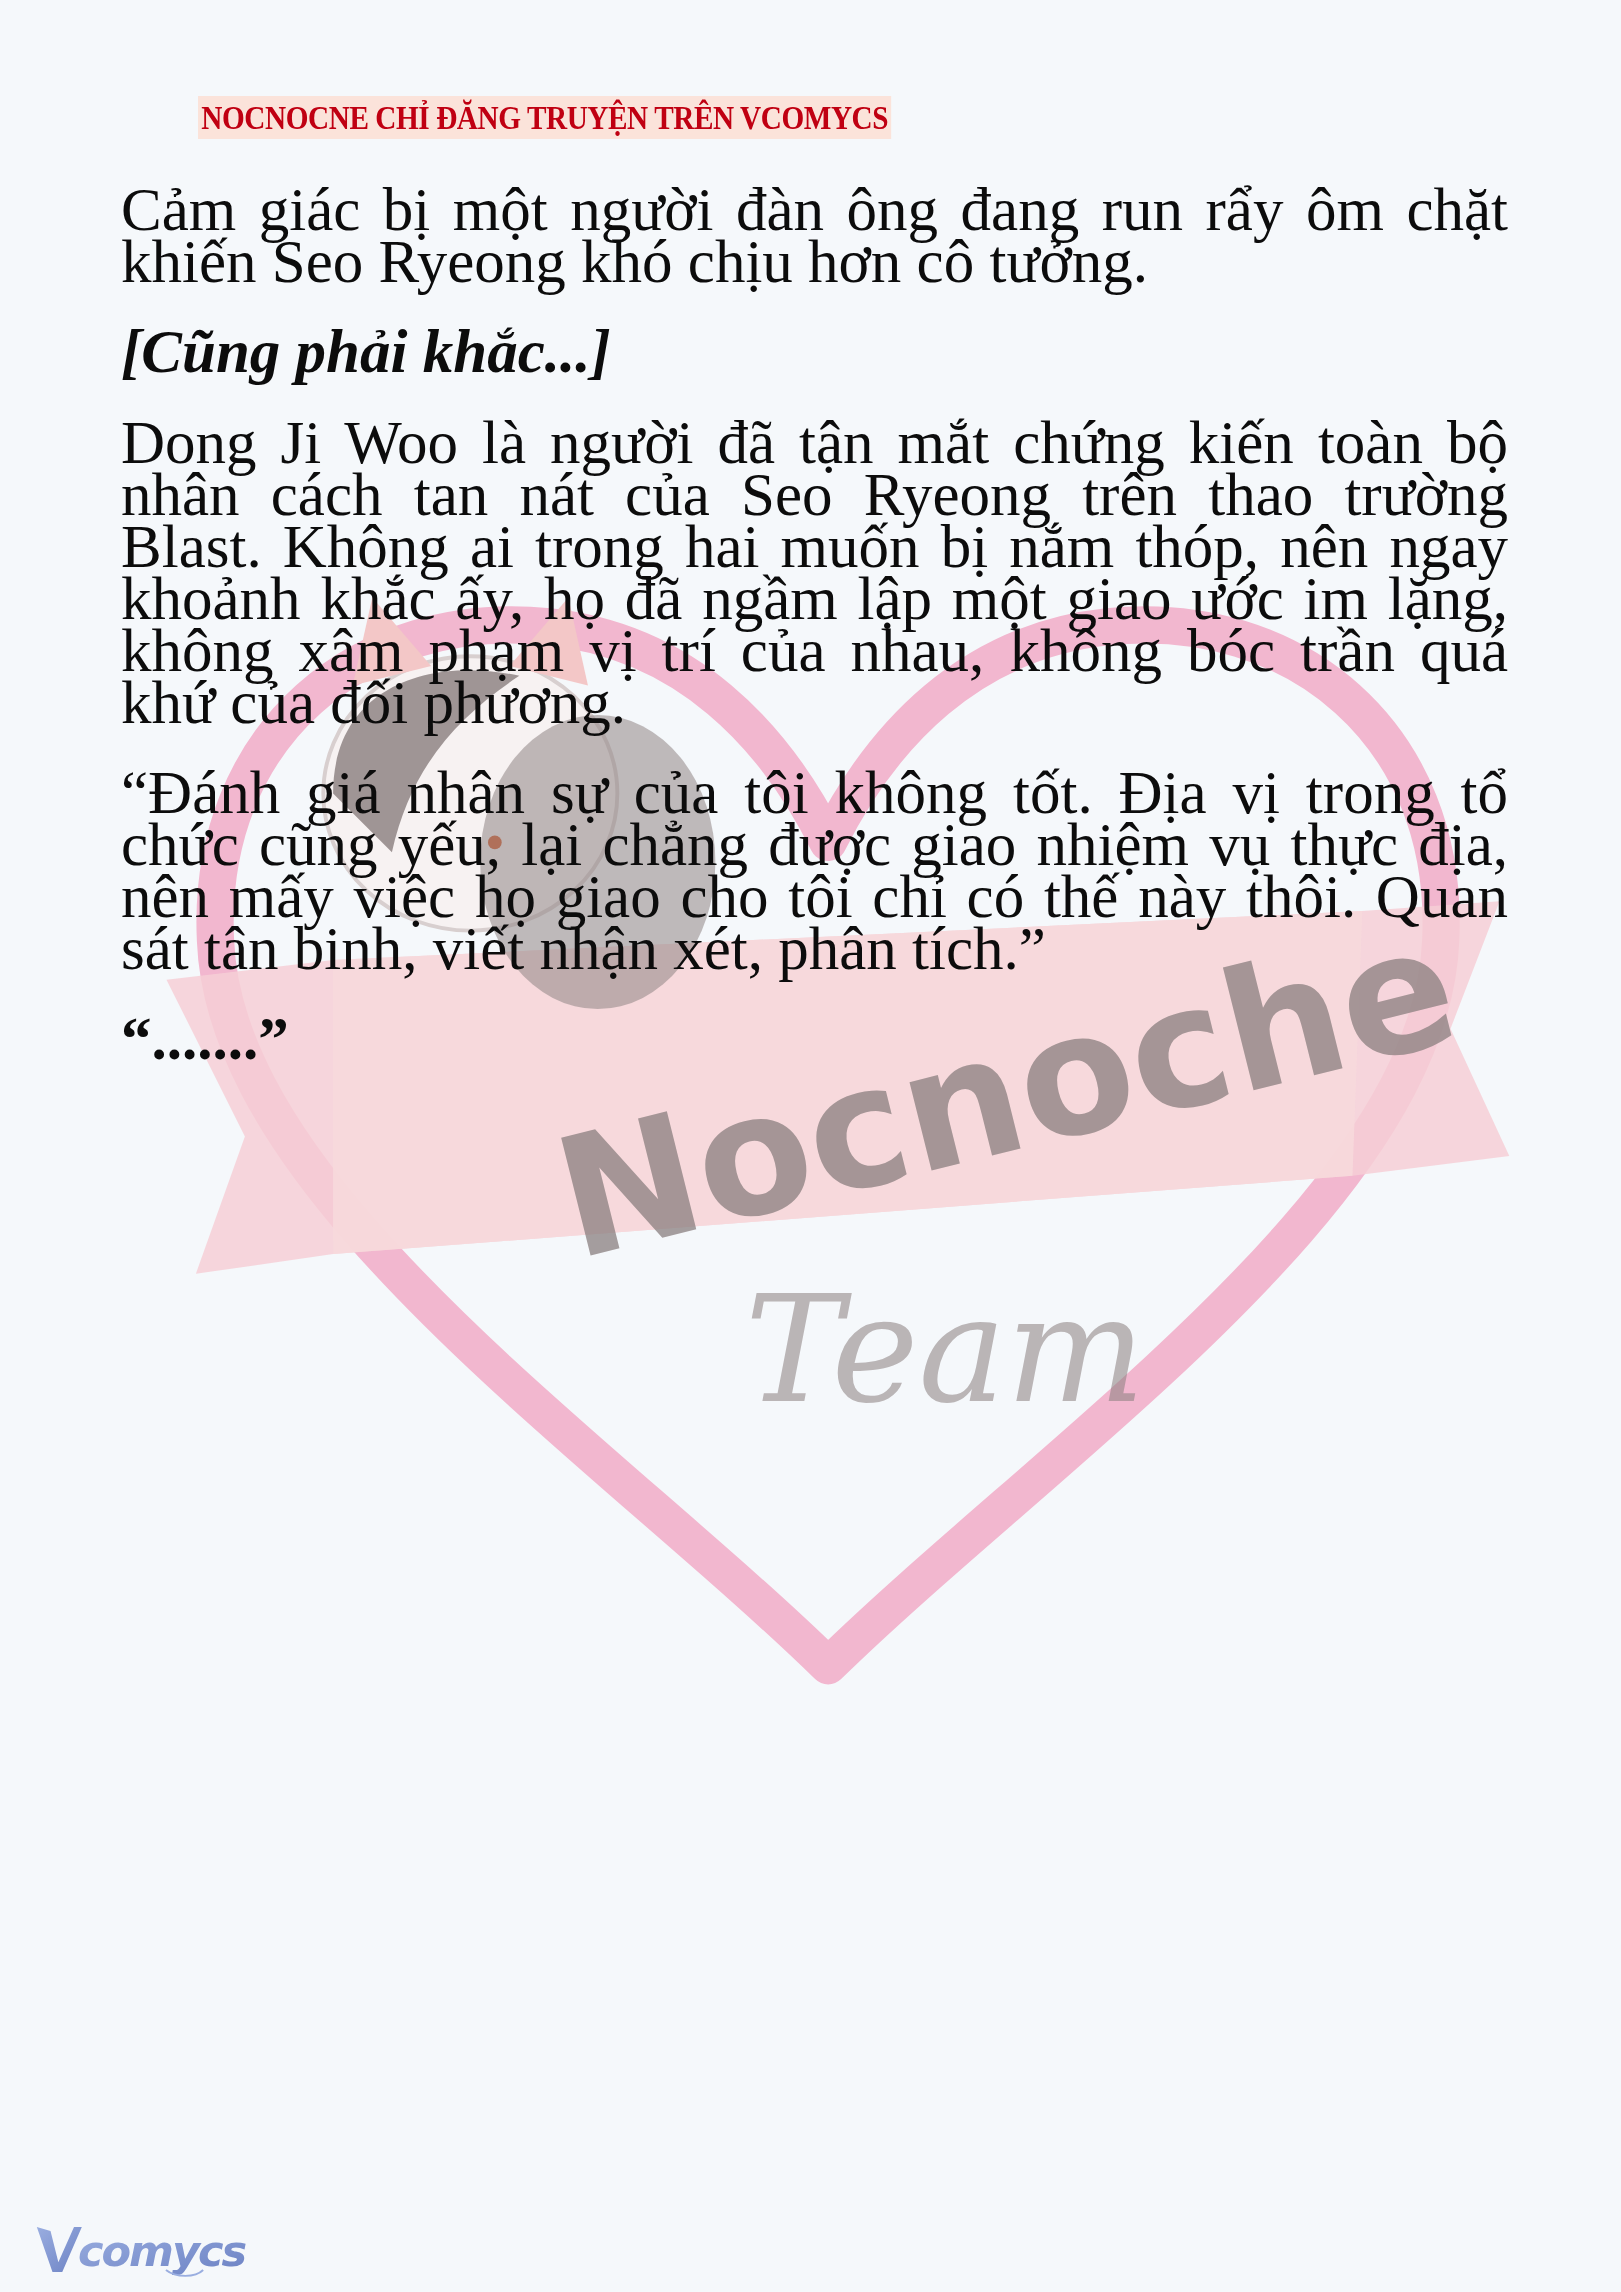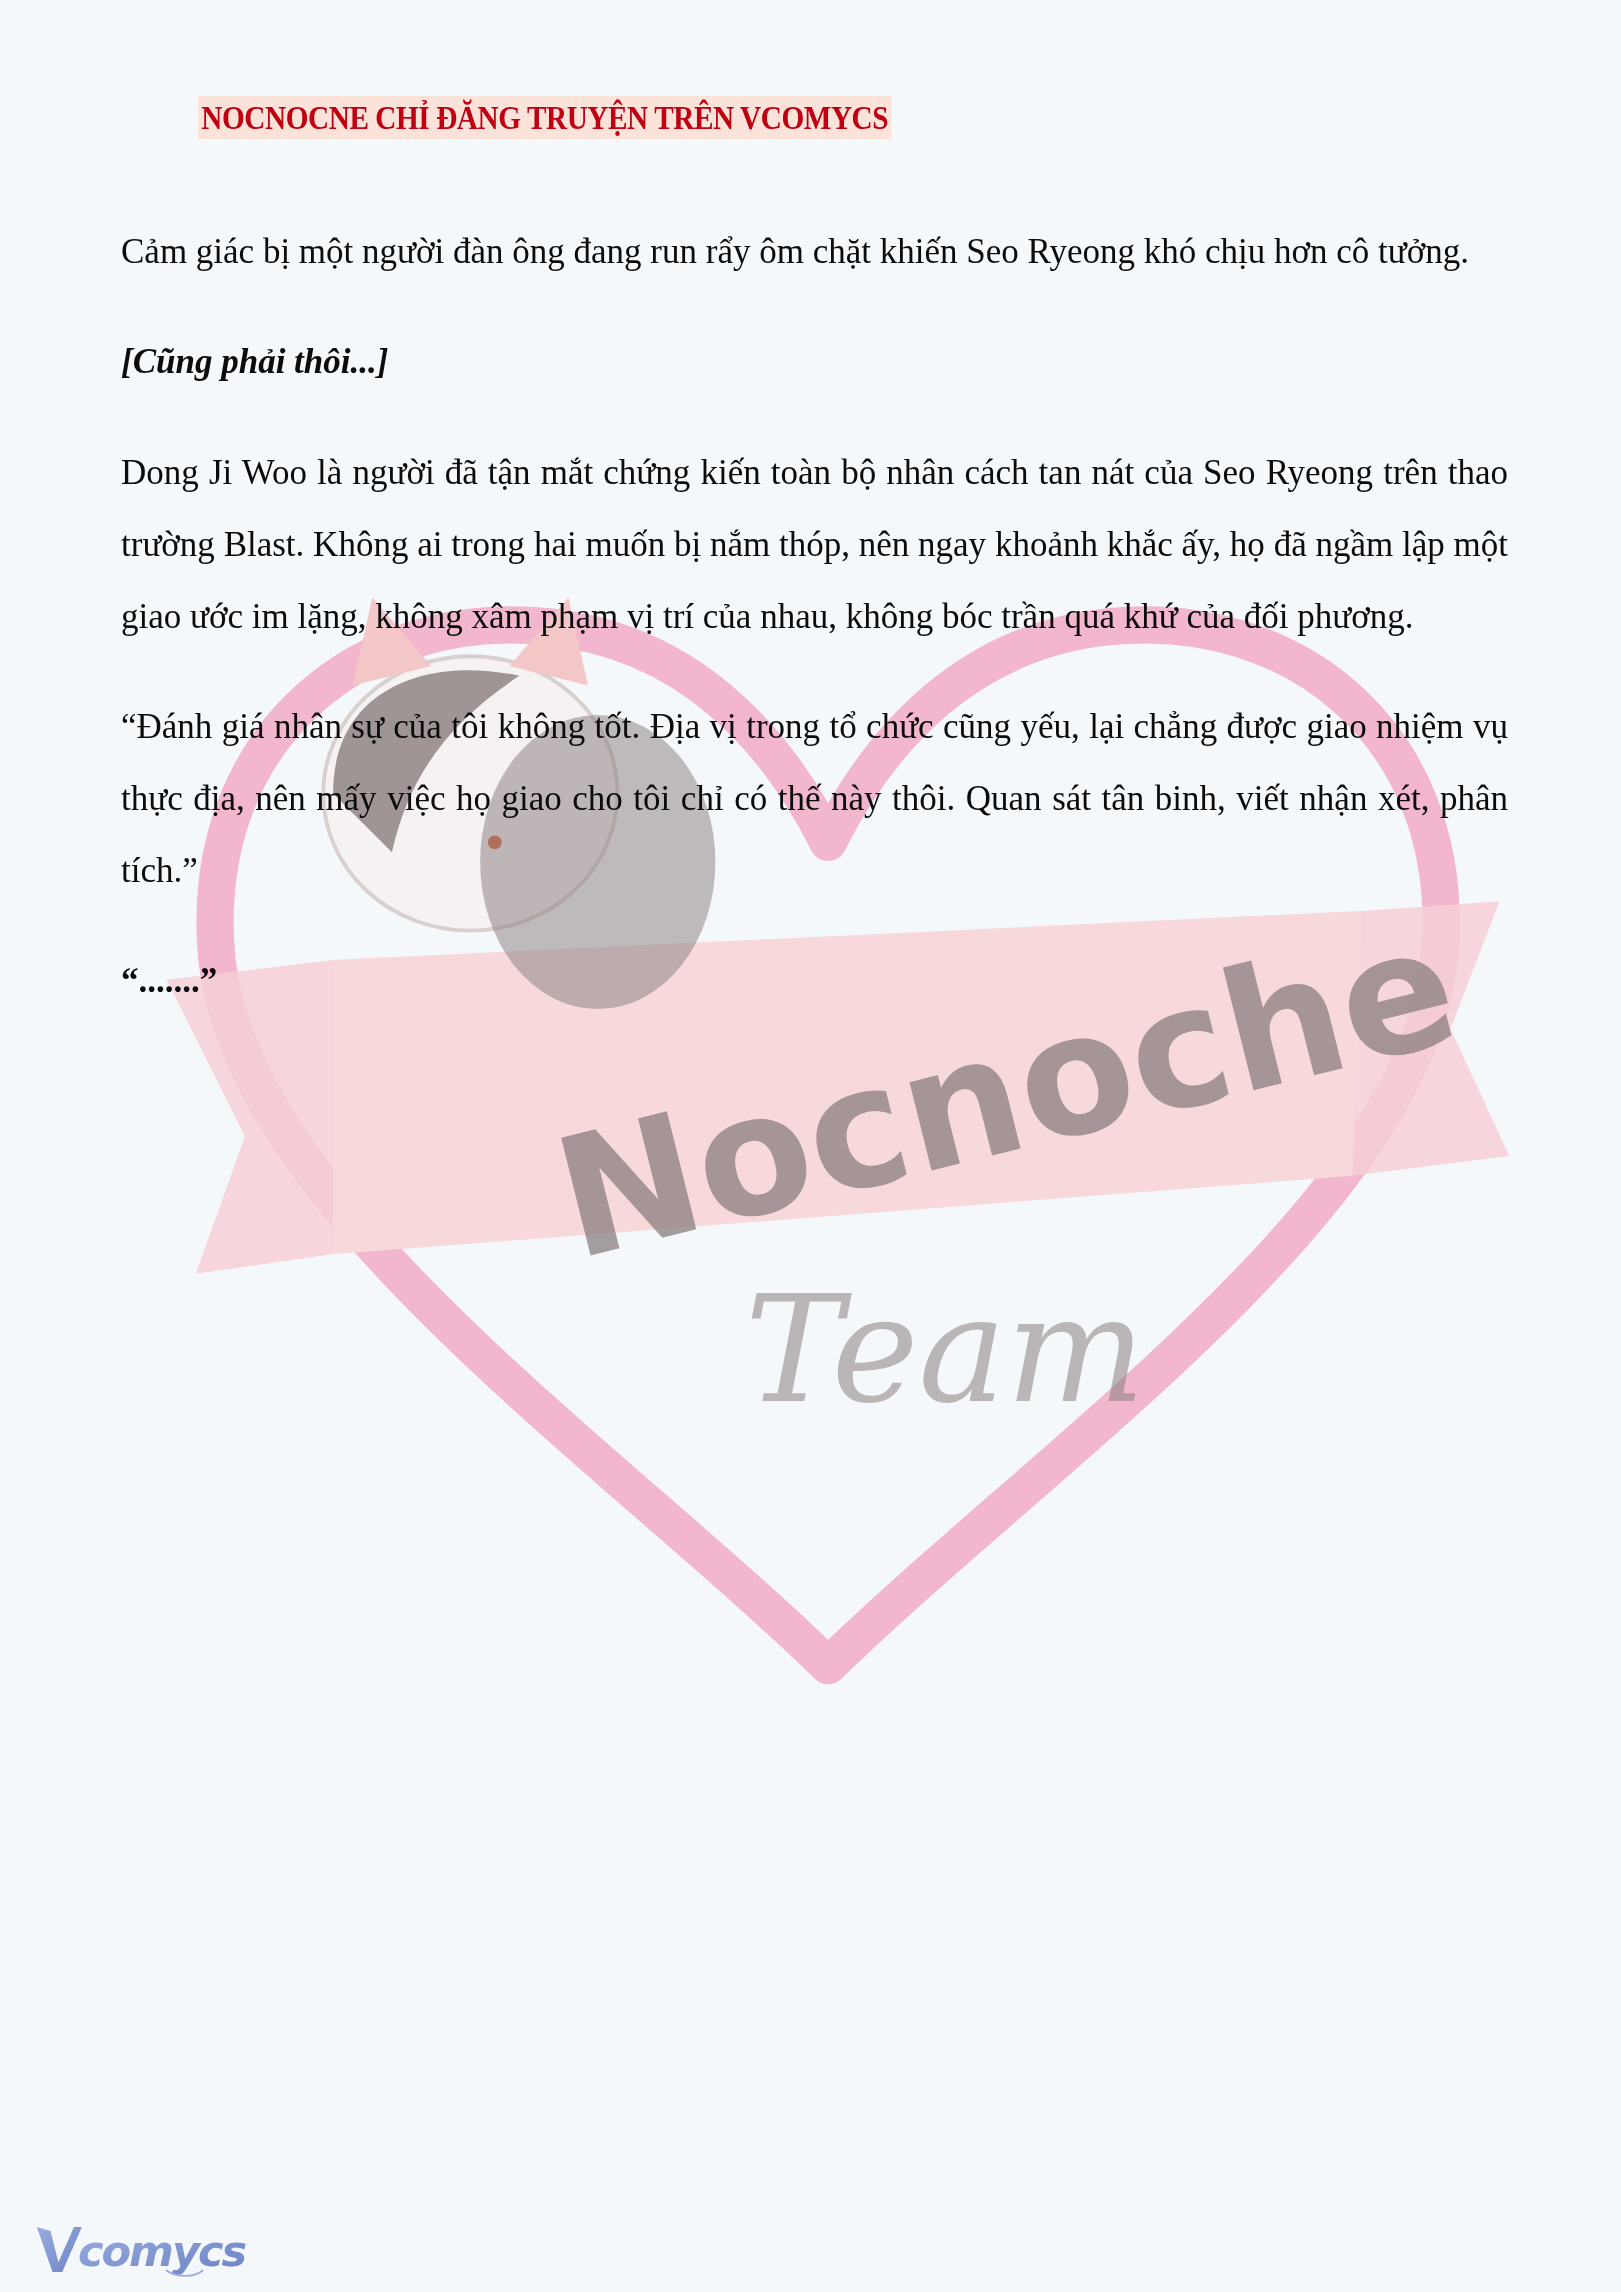--- a/index.html
+++ b/index.html
@@ -37,26 +37,26 @@
       line-height: 43px;
       letter-spacing: -0.5px;
       transform: scaleX(0.86);
       transform-origin: left center;
       white-space: nowrap;
       z-index: 2;
     }
     .content {
       position: absolute;
       left: 121px;
-      top: 216px;
+      top: 184px;
       width: 1387px;
       z-index: 2;
       color: #0c0c0c;
-      font-size: 35px;
-      line-height: 72px;
+      font-size: 61px;
+      line-height: 52px;
     }
     .para {
       margin: 0 0 38px 0;
       text-align: justify;
       text-align-last: left;
     }
     .para.thought {
       font-style: italic;
       font-weight: bold;
       margin-bottom: 39px;
@@ -91,21 +91,21 @@
   <circle cx="365" cy="280" r="7" fill="#b0705a"></circle>
 
   <text x="420" y="640" transform="rotate(-14 700 560)" font-family="DejaVu Sans, sans-serif" font-weight="bold" font-size="170" fill="#8a7f7f" opacity="0.75">Nocnoche</text>
   <text x="620" y="850" font-family="DejaVu Serif, serif" font-style="italic" font-size="150" fill="#8a7f7f" opacity="0.55">Team</text>
 </svg>
 
 <div class="header-banner">NOCNOCNE CHỈ ĐĂNG TRUYỆN TRÊN VCOMYCS</div>
 
 <div class="content">
   <p class="para narration">Cảm giác bị một người đàn ông đang run rẩy ôm chặt khiến Seo Ryeong khó chịu hơn cô tưởng.</p>
-  <p class="para thought">[Cũng phải thôi...]</p>
+  <p class="para thought">[Cũng phải khắc...]</p>
   <p class="para narration">Dong Ji Woo là người đã tận mắt chứng kiến toàn bộ nhân cách tan nát của Seo Ryeong trên thao trường Blast. Không ai trong hai muốn bị nắm thóp, nên ngay khoảnh khắc ấy, họ đã ngầm lập một giao ước im lặng, không xâm phạm vị trí của nhau, không bóc trần quá khứ của đối phương.</p>
   <p class="para dialogue">“Đánh giá nhân sự của tôi không tốt. Địa vị trong tổ chức cũng yếu, lại chẳng được giao nhiệm vụ thực địa, nên mấy việc họ giao cho tôi chỉ có thế này thôi. Quan sát tân binh, viết nhận xét, phân tích.”</p>
   <p class="para dialogue ellipsis">“.......”</p>
 </div>
 
 <svg class="logo" viewBox="0 0 230 64" xmlns="http://www.w3.org/2000/svg">
   <defs>
     <linearGradient id="lg" x1="0" y1="0" x2="1" y2="1">
       <stop offset="0" stop-color="#9aaee0"></stop>
       <stop offset="1" stop-color="#6c82c4"></stop>

